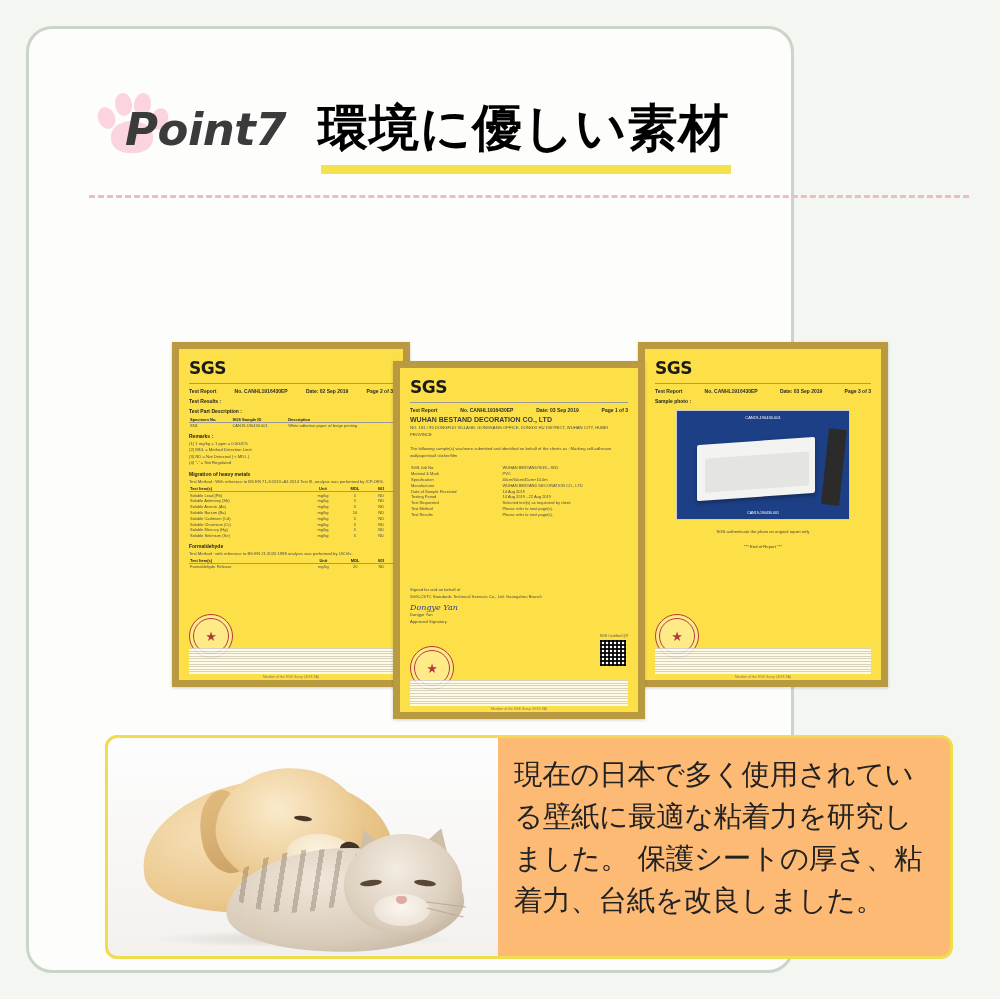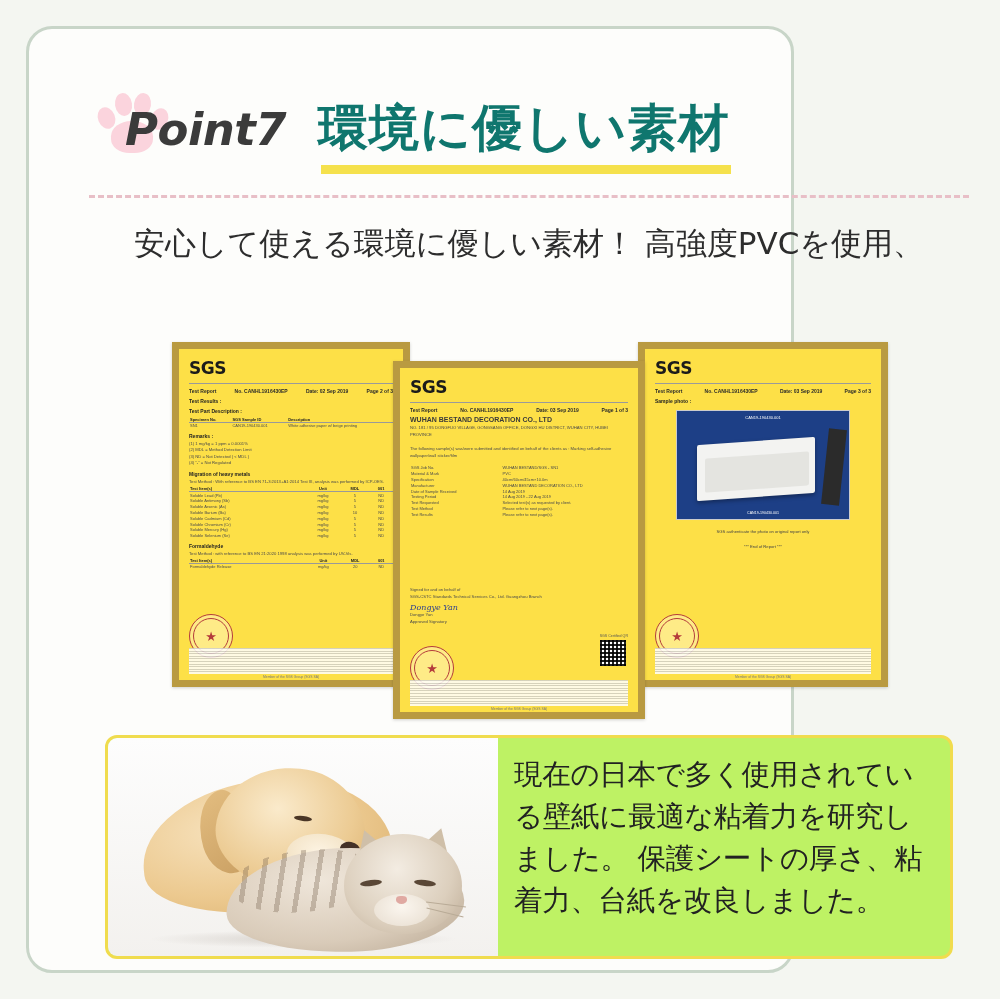--- a/index.html
+++ b/index.html
@@ -72,21 +72,21 @@
     color: #3b3b3b;
     letter-spacing: -0.5px;
     font-style: italic;
   }
   .headline {
     position: absolute;
     left: 245px;
     top: 24px;
     font-size: 50px;
     font-weight: bold;
-    color: #0f766e;
+    color: #000000;
     letter-spacing: 1px;
     font-family: "DejaVu Sans", sans-serif;
   }
   .headline-underline {
     position: absolute;
     left: 248px;
     top: 94px;
     width: 410px;
     height: 9px;
     background: #f5e14c;
@@ -335,21 +335,21 @@
 
   
   .bottom {
     position: absolute;
     left: 32px;
     top: 664px;
     width: 848px;
     height: 224px;
     border: 3px solid #f0dc4e;
     border-radius: 12px;
-    background: #bef264;
+    background: #fdba74;
     box-sizing: border-box;
     overflow: hidden;
     display: flex;
   }
   .pet-photo {
     position: relative;
     width: 390px;
     height: 100%;
     background: linear-gradient(180deg, #fdfdfd 0%, #f3f1ee 100%);
     flex: 0 0 390px;
@@ -508,21 +508,20 @@
           <div class="pad p4"></div>
           <div class="pad main"></div>
         </div>
         <div class="point-label">Point7</div>
         <div class="headline">環境に優しい素材</div>
         <div class="headline-underline"></div>
         <div class="dashes"></div>
       </div>
 
       <div class="lead">
-        <div>安心して使える環境に優しい素材！ 高強度PVCを使用、</div>
       </div>
 
       <div class="certs">
 
         <div class="cert cert-a">
           <div class="cert-inner">
             <div class="sgs">SGS</div>
             <div class="sgs-rule"></div>
             <div class="row-head">
               <span>Test Report</span>

